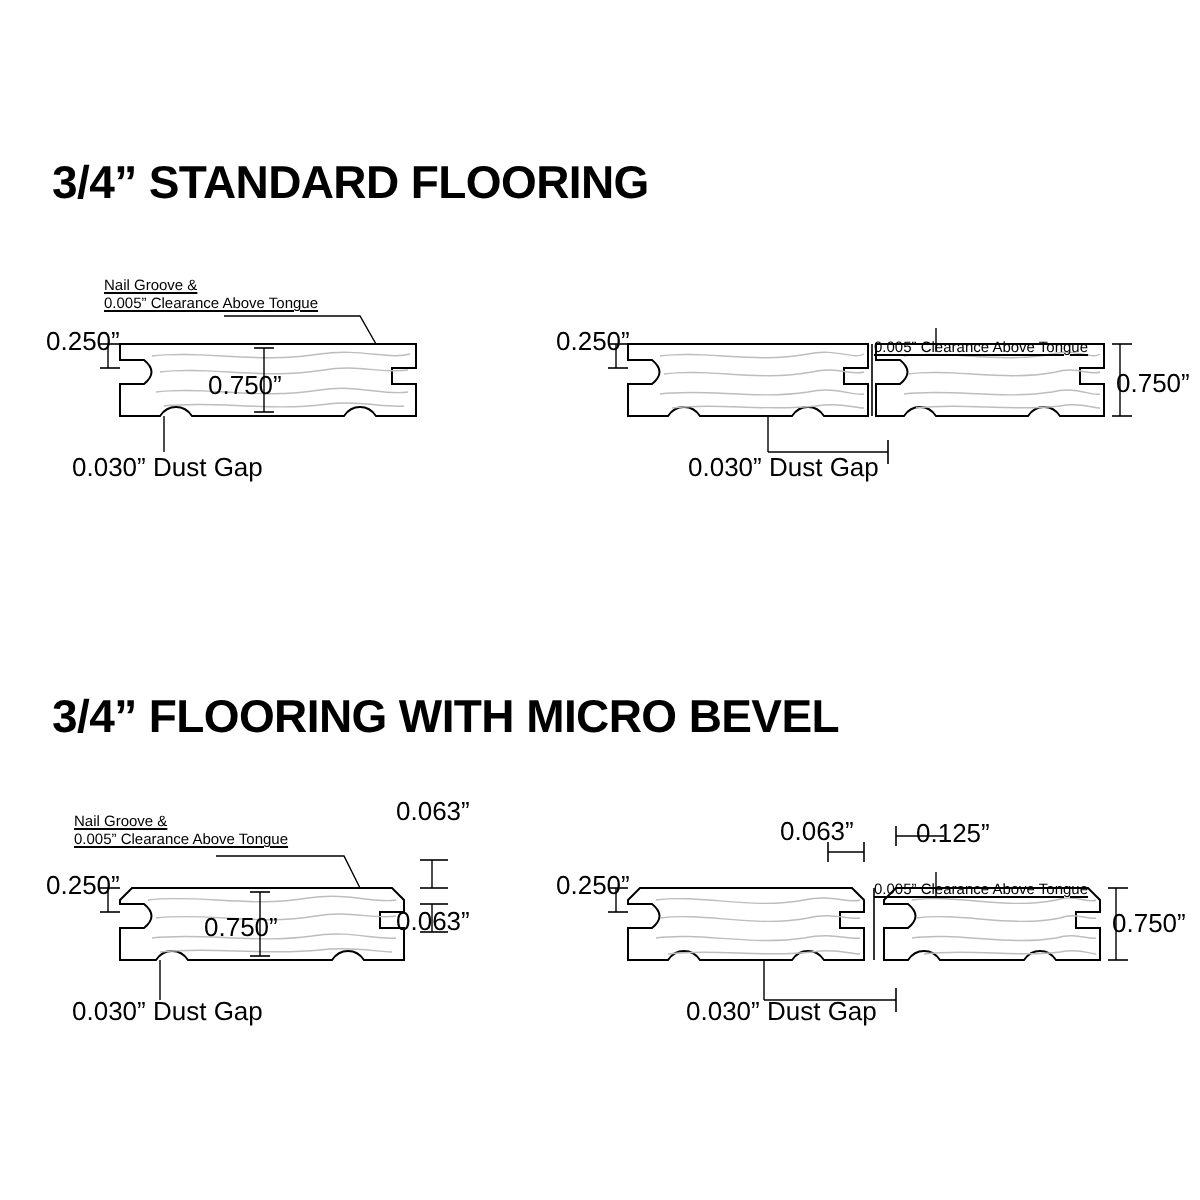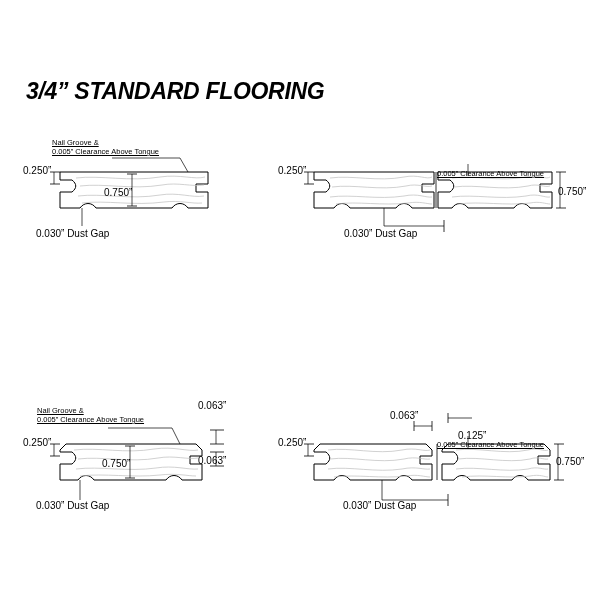--- a/index.html
+++ b/index.html
@@ -23,26 +23,26 @@
   }
 
   .section-title {
     position: absolute;
     font-weight: bold;
     font-size: 23px;
     letter-spacing: -0.3px;
     white-space: nowrap;
     font-family: "Liberation Sans", sans-serif;
   }
-  #title-standard { left: 26px; top: 78px; font-style: italic; }
+  #title-standard { left: 26px; top: 78px; }
   #title-bevel    { left: 26px; top: 345px; }
 
   .dim-label {
     position: absolute;
-    font-size: 10px;
+    font-size: 13px;
     line-height: 11px;
     white-space: nowrap;
     font-family: "Liberation Sans", sans-serif;
   }
   .dim-label.small { font-size: 7.5px; line-height: 9px; text-decoration: underline; }
   .dim-label.two-line { white-space: pre; }
 
   svg { position: absolute; overflow: visible; }
   .plank-fill { fill: #ffffff; stroke: #000000; stroke-width: 1; }
   .grain { fill: none; stroke: #bdbdbd; stroke-width: 0.7; }
@@ -171,20 +171,21 @@
   </svg>
 
   <div class="dim-label" style="left:278px; top:165px;">0.250”</div>
 
   <div class="dim-label small" style="left:437px; top:169px;">0.005” Clearance Above Tongue</div>
 
   <div class="dim-label" style="left:558px; top:186px;">0.750”</div>
 
   <div class="dim-label" style="left:344px; top:228px;">0.030” Dust Gap</div>
 
+  <div class="section-title" id="title-bevel">3/4” FLOORING WITH MICRO BEVEL</div>
 
   <svg id="svg-bev-left" style="left:20px; top:400px;" width="230" height="125">
 
     <path class="plank-fill" d="
       M 40,50
       L 46,44
       L 176,44
       L 182,50
       L 182,56
       L 170,56
@@ -311,21 +312,21 @@
 
     <path class="lead" d="M 196,36 L 196,48"></path>
 
     <path class="lead" d="M 110,100 L 110,80"></path>
     <path class="dimline" d="M 110,100 L 176,100"></path>
     <line class="tick" x1="176" y1="94" x2="176" y2="106"></line>
   </svg>
 
   <div class="dim-label" style="left:390px; top:410px;">0.063”</div>
 
-  <div class="dim-label" style="left:458px; top:411px;margin-top:19px;">0.125”</div>
+  <div class="dim-label" style="left:458px; top:411px;">0.125”</div>
 
   <div class="dim-label" style="left:278px; top:437px;">0.250”</div>
 
   <div class="dim-label small" style="left:437px; top:440px;">0.005” Clearance Above Tongue</div>
 
   <div class="dim-label" style="left:556px; top:456px;">0.750”</div>
 
   <div class="dim-label" style="left:343px; top:500px;">0.030” Dust Gap</div>
 
 </div>

